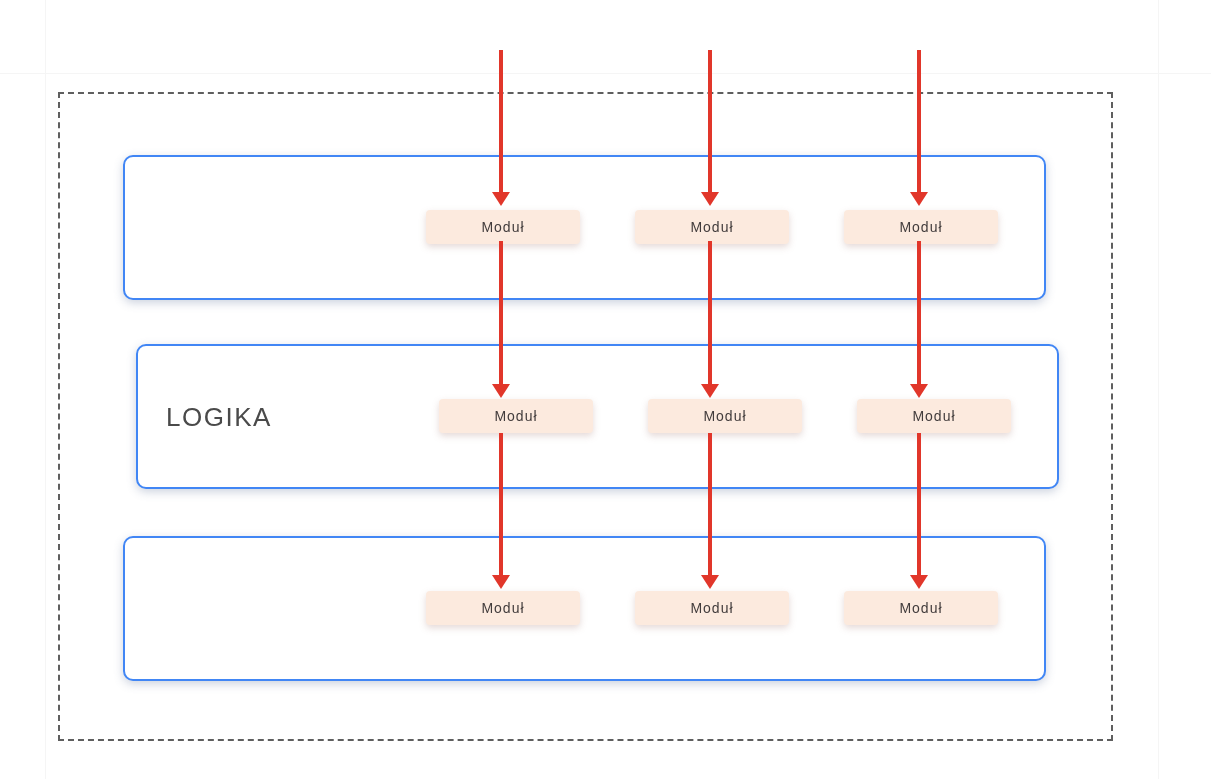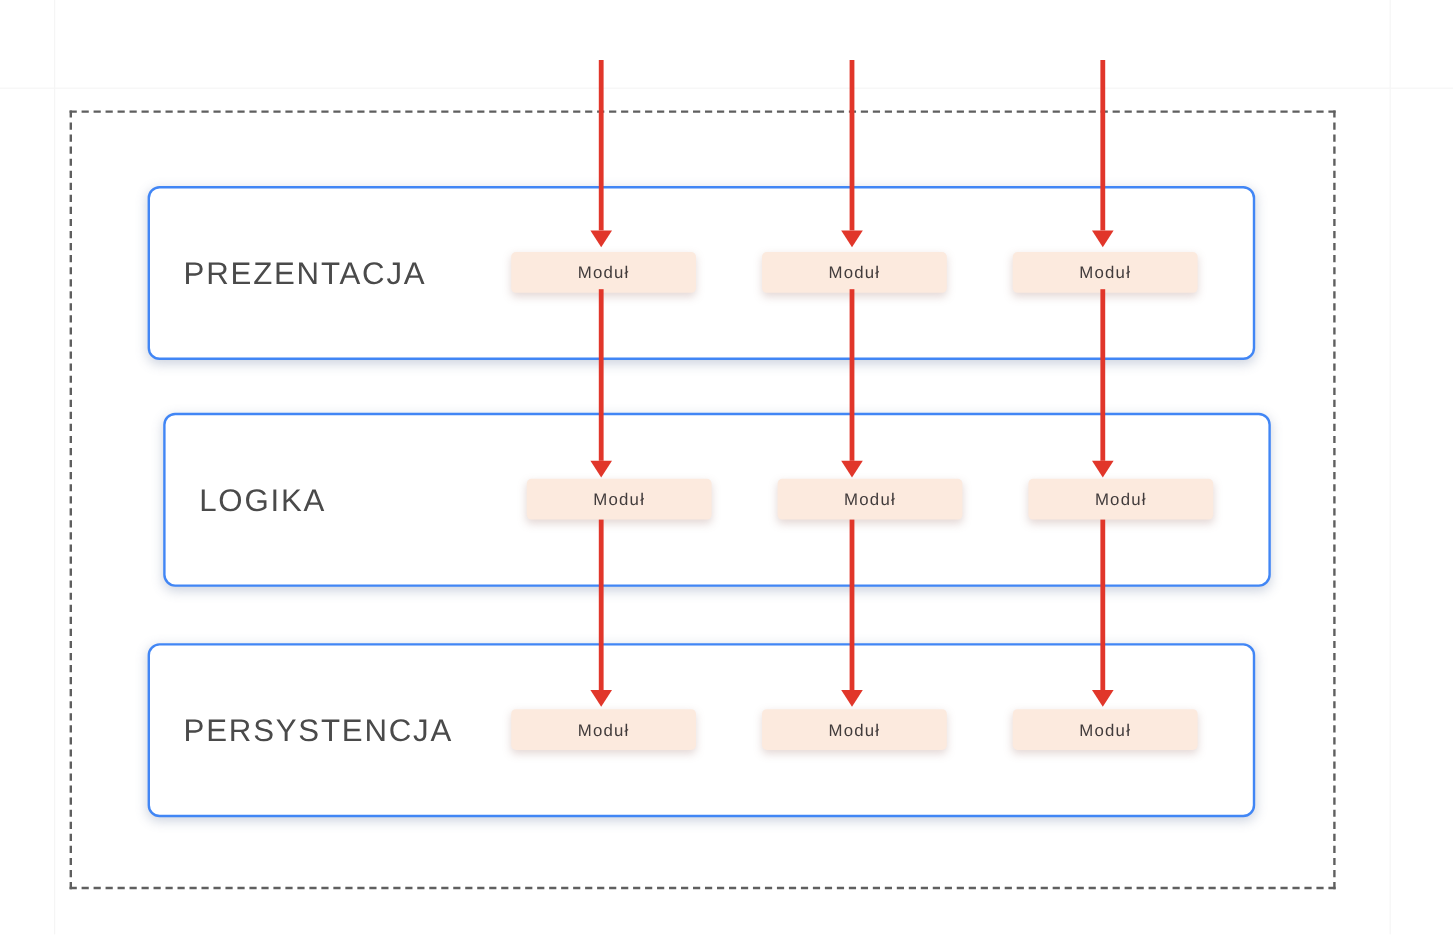--- a/index.html
+++ b/index.html
@@ -106,35 +106,33 @@
 
 <div class="canvas">
 
   <div class="guide v1"></div>
   <div class="guide v2"></div>
   <div class="guide h1"></div>
 
   <div class="boundary"></div>
 
   <div class="layer l1">
-    <div class="layer-label">PREZENTACJA</div>
     <div class="module m1">Moduł</div>
     <div class="module m2">Moduł</div>
     <div class="module m3">Moduł</div>
   </div>
 
   <div class="layer l2">
     <div class="layer-label">LOGIKA</div>
     <div class="module m1">Moduł</div>
     <div class="module m2">Moduł</div>
     <div class="module m3">Moduł</div>
   </div>
 
   <div class="layer l3">
-    <div class="layer-label">PERSYSTENCJA</div>
     <div class="module m1">Moduł</div>
     <div class="module m2">Moduł</div>
     <div class="module m3">Moduł</div>
   </div>
 
   <div class="arrow c1 rA">
       <div class="arrow-shaft"></div>
       <div class="arrow-head"></div>
     </div>
   <div class="arrow c2 rA">

